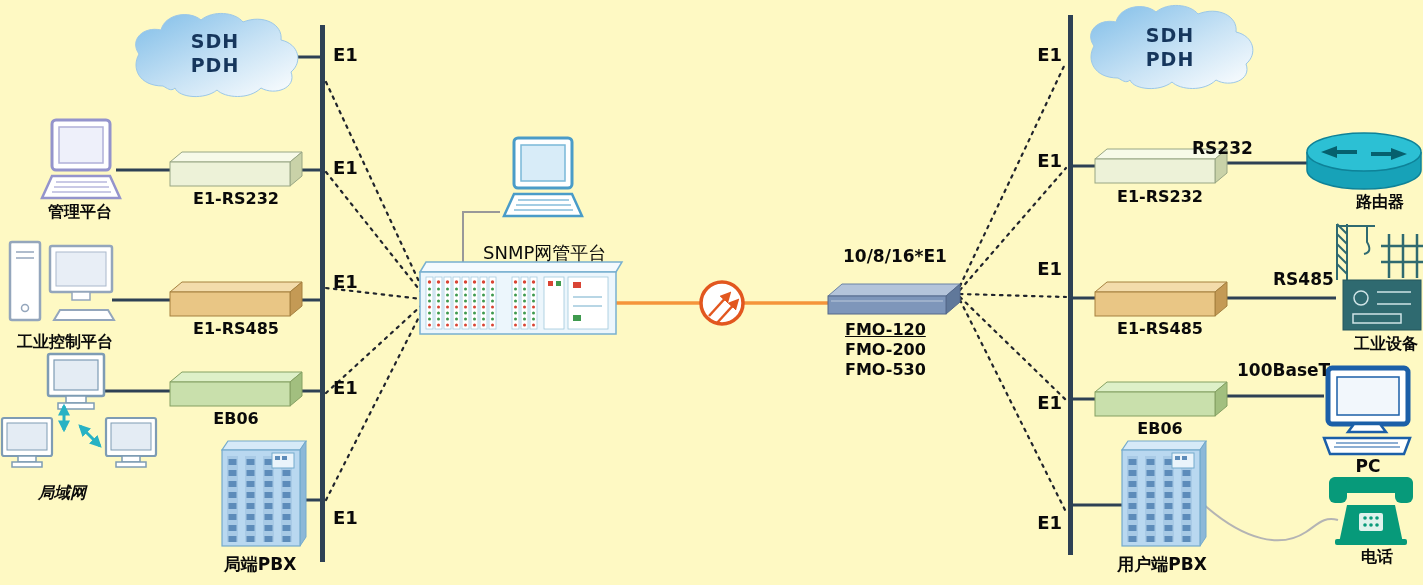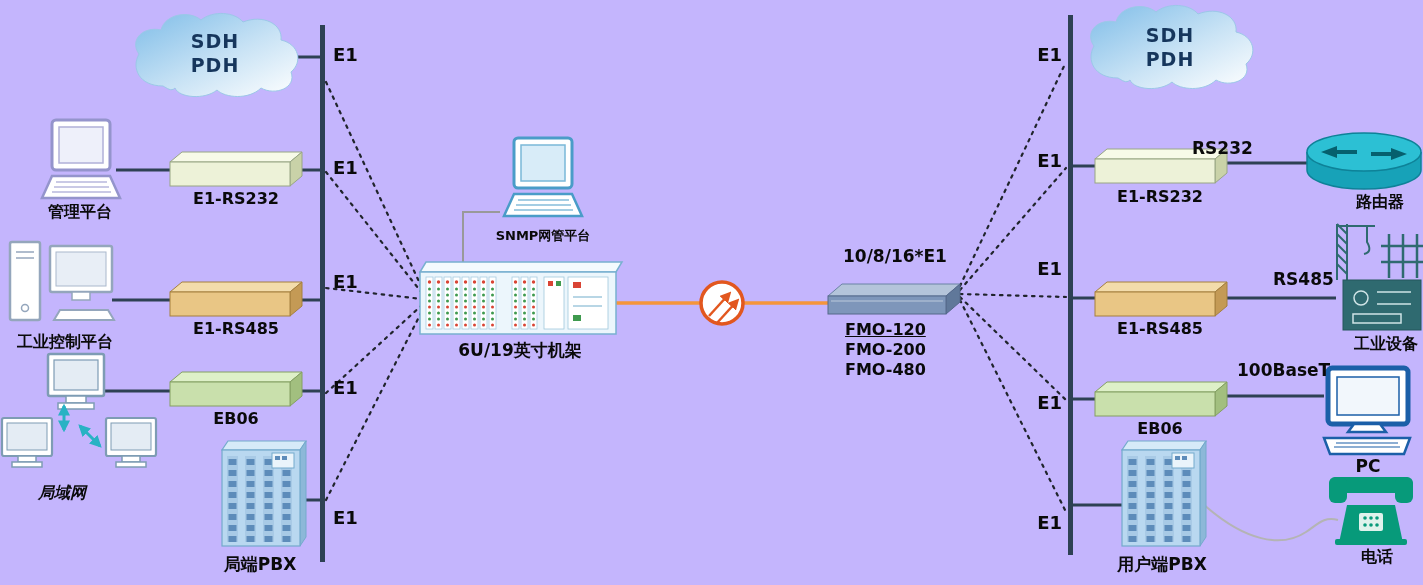--- a/index.html
+++ b/index.html
@@ -1,21 +1,21 @@
 <!DOCTYPE html>
 <html><head>
 <meta charset="utf-8">
 <style>
   html,body{margin:0;padding:0;background:#fff;}
-  .stage{position:relative;width:1423px;height:585px;background:#c4b5fd;overflow:hidden;
+  .stage{position:relative;width:1423px;height:585px;background:#fef9c3;overflow:hidden;
          font-family:"DejaVu Sans","Liberation Sans",sans-serif;}
   .layer{position:absolute;left:0;top:0;}
   .lbl{position:absolute;color:#0a0a0a;font-weight:700;font-size:16px;line-height:1.2;
        text-align:center;white-space:nowrap;}
-  .lbl.sm{font-size:13px;font-weight:700;}
+  .lbl.sm{font-size:18px;font-weight:400;margin-top:14px;}
   .lbl.md{font-size:17px;font-weight:600;}
   .lbl.lg{font-size:17px;}
   .lbl.e1{font-size:18px;}
   .lbl.cloudtxt{font-size:19px;color:#16365c;letter-spacing:1px;}
   .lbl.leftalign{text-align:left;}
   .lbl.rightalign{text-align:right;}
   
   .pale {--front:#edf2d8;--top:#f7fae8;--side:#c9d2a8;--edge:#98a684;}
   .tan  {--front:#e9c685;--top:#f3dcab;--side:#c49a55;--edge:#a5803f;}
   .green{--front:#c9e0ac;--top:#def0c8;--side:#a2bf7f;--edge:#84a062;}
@@ -323,25 +323,24 @@
 
 <div class="lbl" style="left:20px;top:202px;width:120px;text-align:center;">管理平台</div>
 <div class="lbl" style="left:175px;top:189px;width:122px;">E1-RS232</div>
 <div class="lbl" style="left:2px;top:332px;width:126px;">工业控制平台</div>
 <div class="lbl" style="left:175px;top:319px;width:122px;">E1-RS485</div>
 <div class="lbl" style="left:175px;top:409px;width:122px;">EB06</div>
 <div class="lbl" style="left:12px;top:483px;width:100px;font-style:italic;">局域网</div>
 <div class="lbl lg" style="left:202px;top:554px;width:116px;">局端PBX</div>
 
 <div class="lbl sm" style="left:483px;top:228px;width:120px;">SNMP网管平台</div>
-<div class="lbl md" style="left:424px;top:340px;width:192px;">6U/19英寸机架</div>
 <div class="lbl lg leftalign" style="left:843px;top:246px;width:130px;">10/8/16*E1</div>
 <div class="lbl leftalign" style="left:845px;top:320px;width:110px;text-decoration:underline;">FMO-120</div>
 <div class="lbl leftalign" style="left:845px;top:340px;width:110px;">FMO-200</div>
-<div class="lbl leftalign" style="left:845px;top:360px;width:110px;">FMO-480</div>
+<div class="lbl leftalign" style="left:845px;top:360px;width:110px;">FMO-530</div>
 
 <div class="lbl" style="left:1097px;top:187px;width:126px;">E1-RS232</div>
 <div class="lbl lg leftalign" style="left:1192px;top:138px;width:92px;">RS232</div>
 <div class="lbl" style="left:1330px;top:192px;width:100px;">路由器</div>
 <div class="lbl" style="left:1097px;top:319px;width:126px;">E1-RS485</div>
 <div class="lbl lg leftalign" style="left:1243px;top:269px;width:92px;margin-left:30px;">RS485</div>
 <div class="lbl" style="left:1336px;top:334px;width:100px;">工业设备</div>
 <div class="lbl" style="left:1097px;top:419px;width:126px;">EB06</div>
 <div class="lbl lg leftalign" style="left:1237px;top:360px;width:110px;">100BaseT</div>
 <div class="lbl lg" style="left:1338px;top:456px;width:60px;">PC</div>

